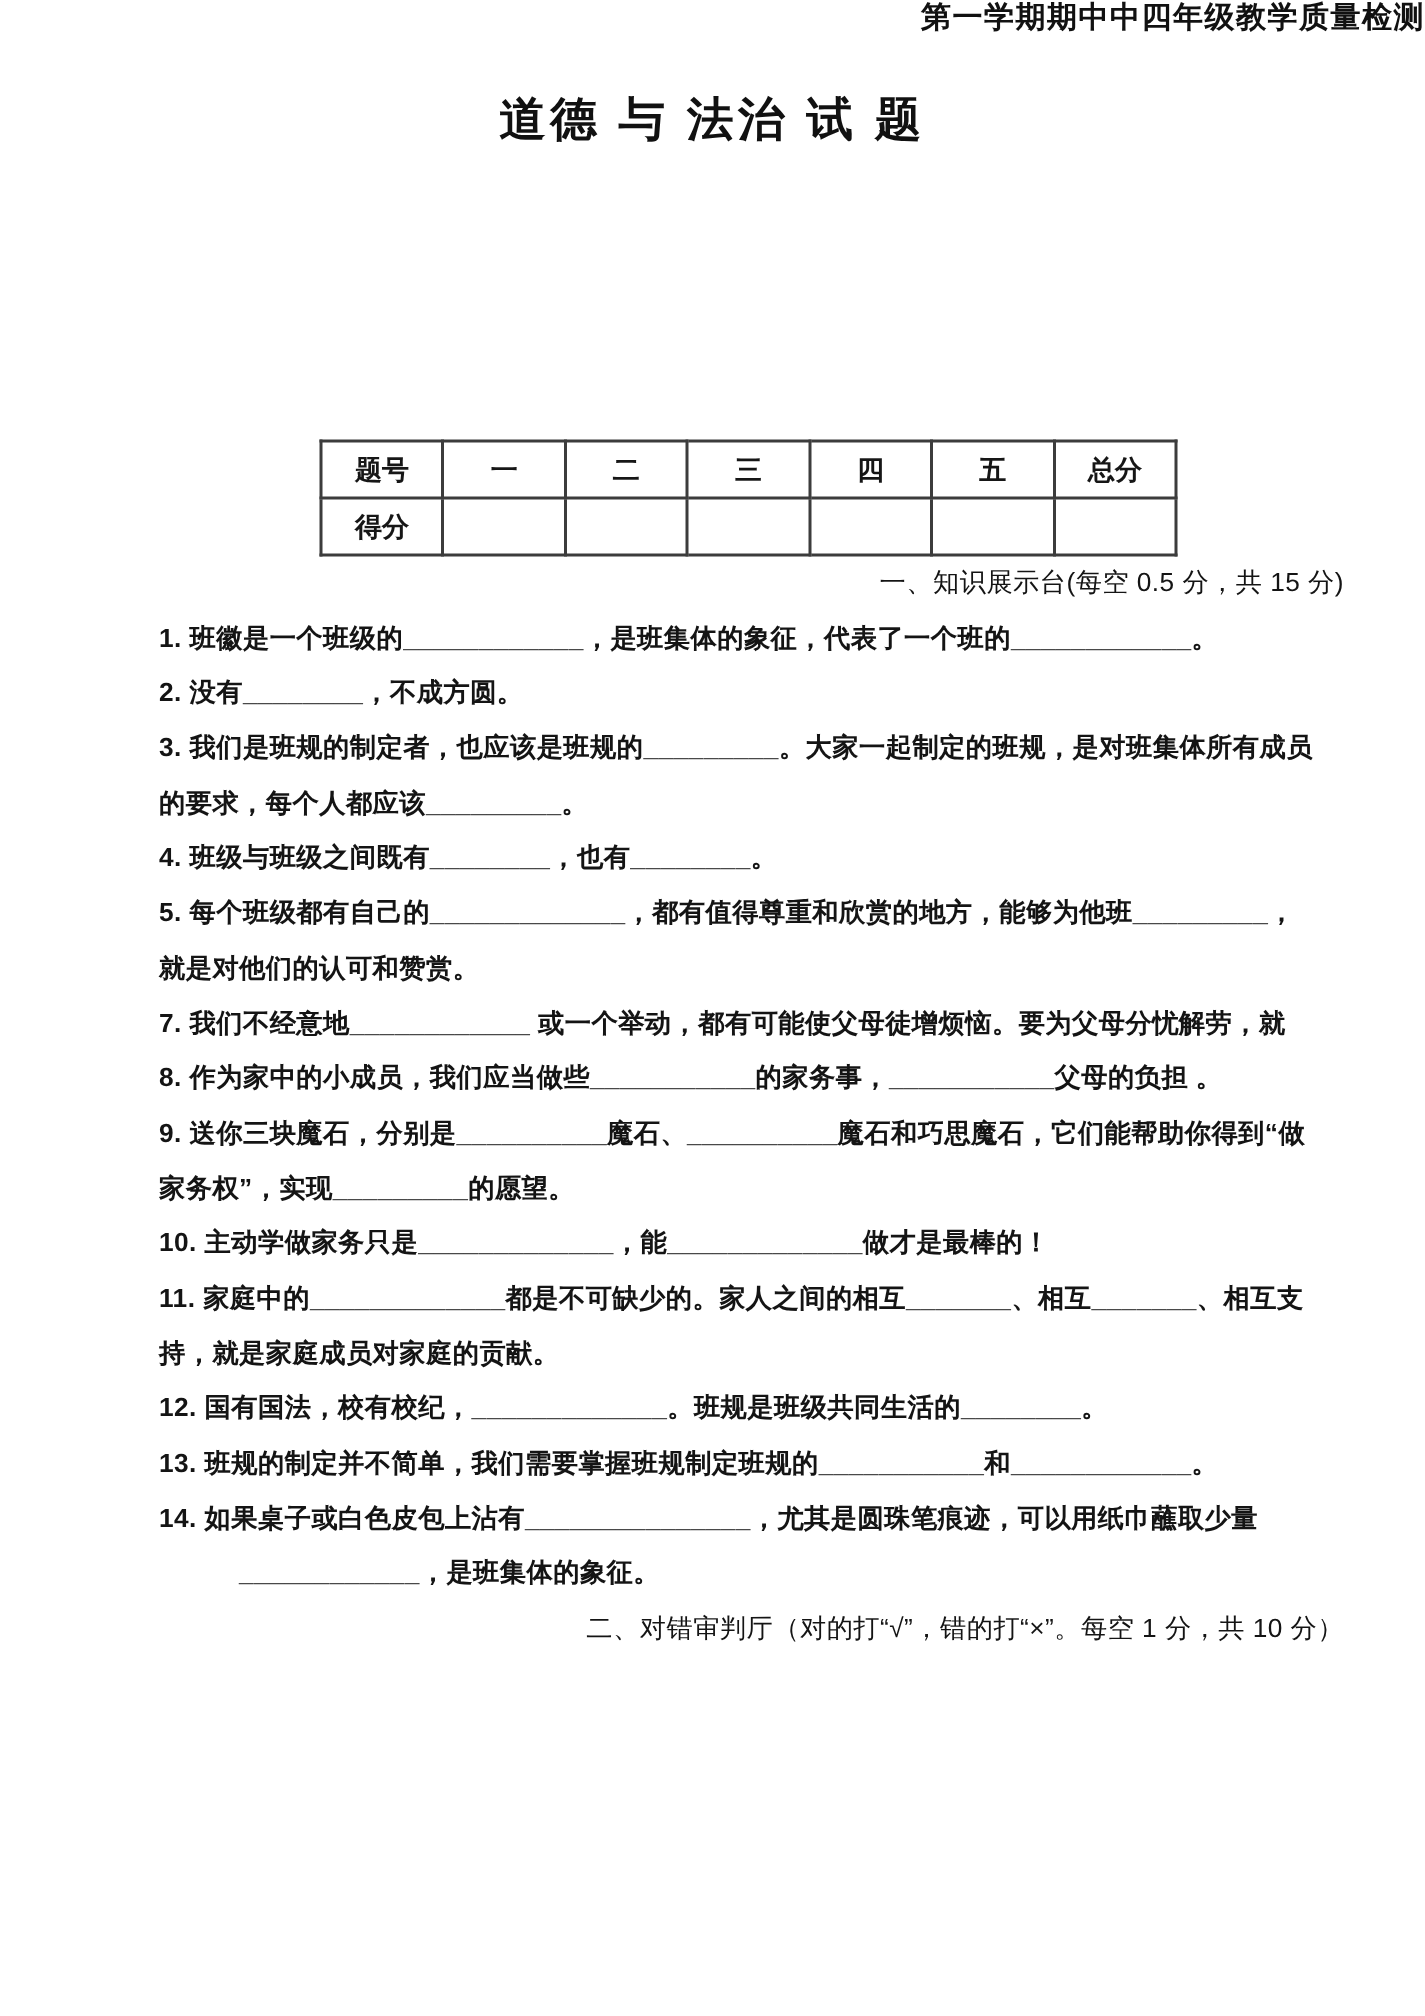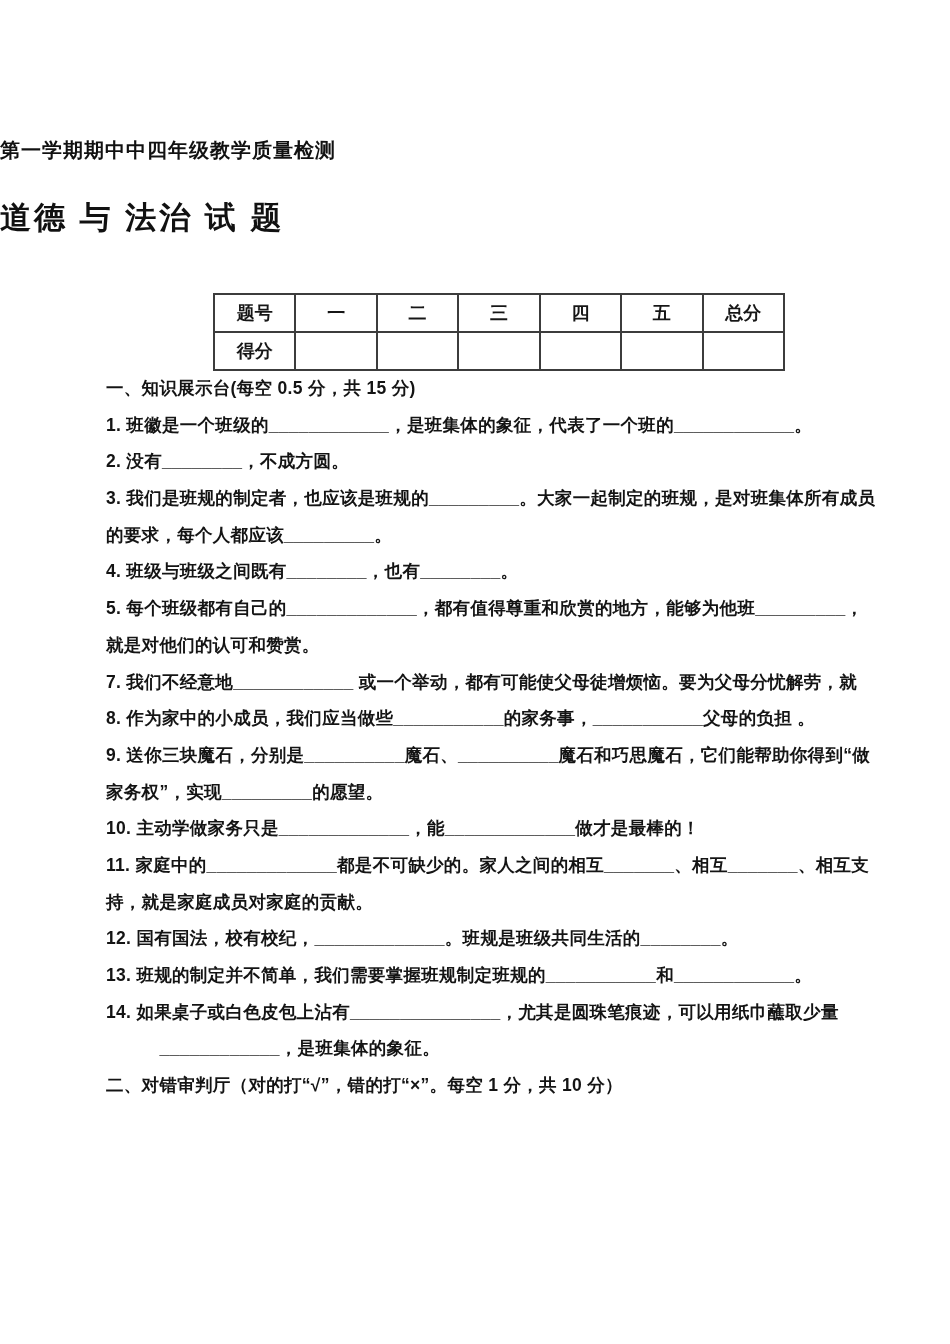--- a/index.html
+++ b/index.html
@@ -10,29 +10,29 @@
   .page {
     position: relative;
     width: 950px;
     height: 1344px;
     background: #ffffff;
     overflow: hidden;
     font-family: "Liberation Sans", "DejaVu Sans", sans-serif;
     color: #111111;
   }
   .title1 {
-    padding-top: 138px;
-    text-align: left;
+    text-align: right;
     font-size: 20px;
     font-weight: 700;
     letter-spacing: 1px;
     line-height: 24px;
   }
   .title2 {
     margin-top: 38px;
+    text-align: center;
     font-size: 31px;
     font-weight: 700;
     letter-spacing: 3px;
     line-height: 36px;
   }
   table.score-table {
     position: absolute;
     left: 213px;
     top: 293px;
     width: 572px;
@@ -58,21 +58,22 @@
   .line {
     height: 36.7px;
     line-height: 36.7px;
     font-size: 17.5px;
     font-weight: 600;
     white-space: pre;
     color: #141414;
     letter-spacing: 0.3px;
   }
   .line.heading {
-    font-weight: 700;
+    font-weight: 400;
+    text-align: right;
   }
 </style>
 </head>
 <body>
 
 <div class="page">
 
   <div class="title1">第一学期期中中四年级教学质量检测</div>
   <div class="title2">道德 与 法治 试 题</div>
 

